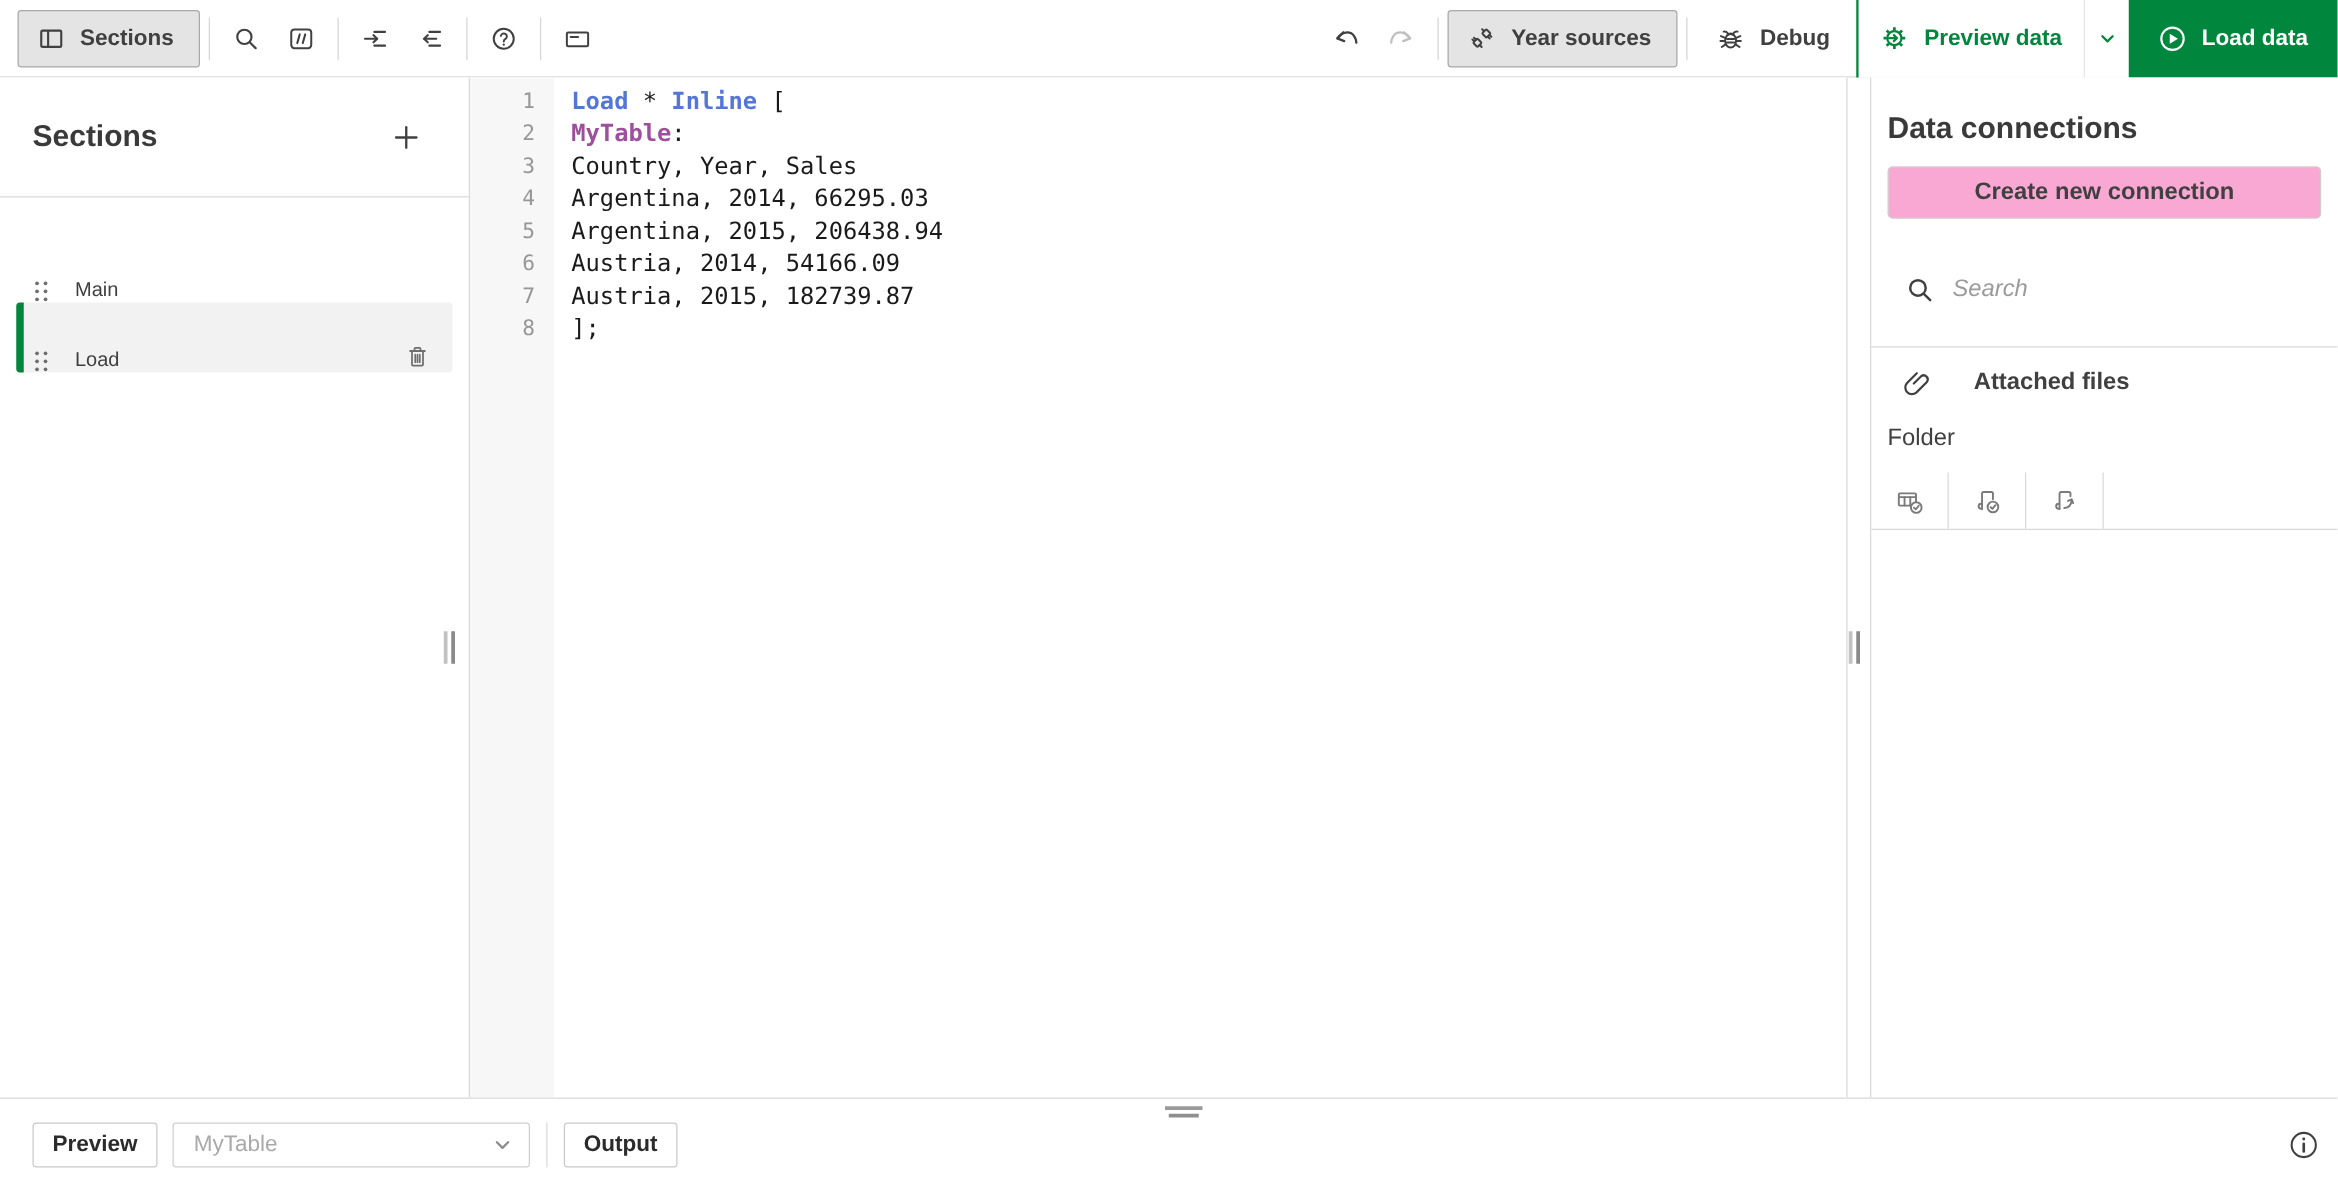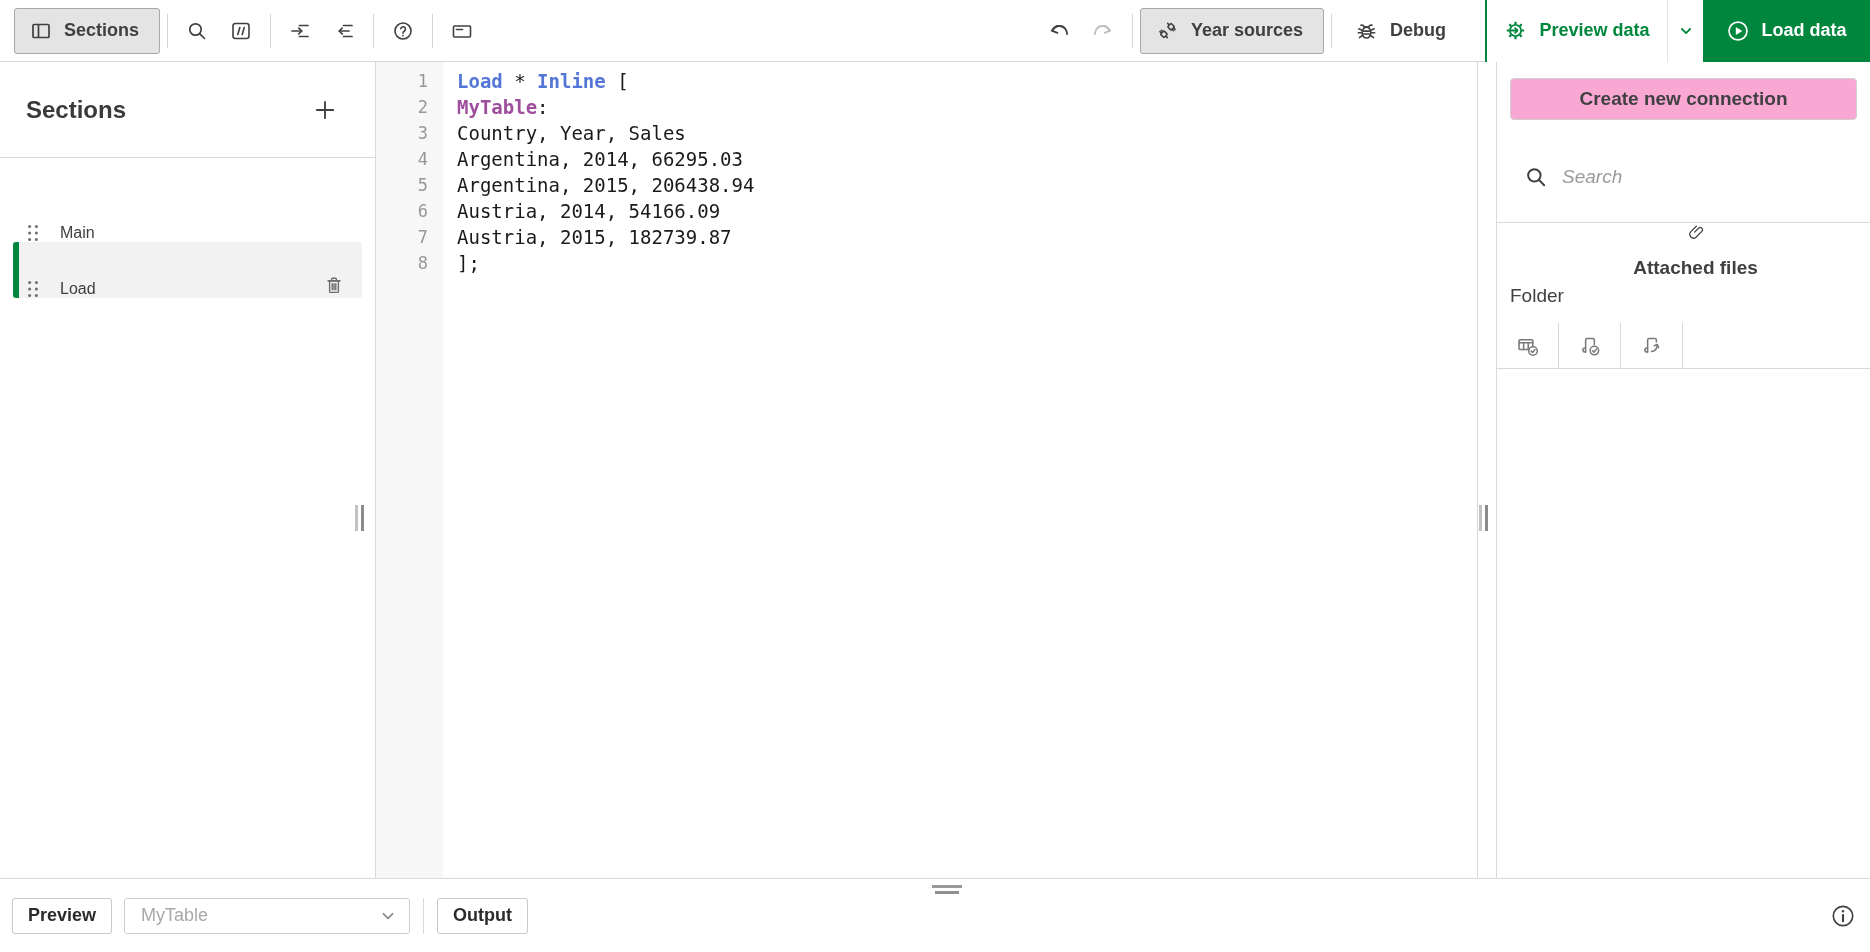--- a/index.html
+++ b/index.html
@@ -18,21 +18,21 @@
 
   
   .topbar{position:absolute;left:0;top:0;width:1870px;height:62px;background:#fff;
     border-bottom:1px solid var(--border);display:flex;align-items:center;padding-left:14px;}
   .tb-btn{height:46px;padding:0 20px 0 15px;display:flex;align-items:center;gap:12px;
     background:#e4e4e4;border:1px solid #a8a8a8;border-radius:3px;font-size:18px;font-weight:600;}
   .tb-btn.plain{background:transparent;border-color:transparent;}
   .tb-icon{width:44px;height:44px;display:flex;align-items:center;justify-content:center;border-radius:3px;}
   .tb-sep{width:1px;height:34px;background:#d6d6d6;margin:0 7px;flex:none;}
   .tb-spacer{flex:1;}
-  .preview-wrap{height:62px;display:flex;align-items:stretch;border-left:2px solid var(--accent-green);margin-left:18px;}
+  .preview-wrap{height:62px;display:flex;align-items:stretch;border-left:2px solid var(--accent-green);}
   .btn-preview-data{width:180px;display:flex;align-items:center;justify-content:center;gap:12px;
     color:var(--accent-green);font-size:18px;font-weight:600;background:#fff;}
   .btn-preview-caret{width:36px;display:flex;align-items:center;justify-content:center;background:#fff;border-left:1px solid #e6e6e6;}
   .btn-load-data{width:167px;display:flex;align-items:center;justify-content:center;gap:11px;
     background:var(--accent-green);color:#fff;font-size:18px;font-weight:600;}
 
   
   .sidebar{position:absolute;left:0;top:62px;width:376px;bottom:74px;background:#fff;border-right:1px solid var(--border);}
   .sidebar-head{height:96px;display:flex;align-items:center;justify-content:space-between;
     padding:0 36px 0 26px;border-bottom:1px solid var(--border);}
@@ -71,28 +71,28 @@
   
   .rightpanel{position:absolute;right:0;top:62px;width:374px;bottom:74px;background:#fff;border-left:1px solid var(--border);}
   .dc-title{margin:26px 0 0 13px;font-size:24px;font-weight:600;color:#3a3a3a;line-height:29px;}
   .btn-create{display:block;margin:16px 13px 0;width:calc(100% - 26px);height:42px;
     border:1px solid #cfcfcf;border-radius:4px;background:#f9a8d4;font-size:19px;font-weight:600;color:var(--ink);}
   .dc-search{margin:40px 0 0 27px;display:flex;align-items:center;gap:14px;height:34px;}
   .dc-search input{border:none;outline:none;font-family:inherit;font-size:19px;font-style:italic;
     color:#6e6e6e;width:240px;background:transparent;}
   .dc-search input::placeholder{color:#9b9b9b;font-style:italic;}
   .dc-div{margin-top:28px;border-top:1px solid var(--border);}
-  .attached{height:56px;display:flex;align-items:center;padding-left:24px;gap:17px;font-size:19px;font-weight:600;flex-direction:column;}
+  .attached{height:56px;display:flex;align-items:center;padding-left:24px;gap:34px;font-size:19px;font-weight:600;}
   .folder-label{padding-left:13px;font-size:19px;margin-top:4px;line-height:26px;}
   .conn-actions{margin-top:14px;height:46px;display:flex;border-bottom:1px solid var(--border);}
   .ca-cell{width:62px;display:flex;align-items:center;justify-content:center;border-right:1px solid var(--border);}
 
   
   .bottombar{position:absolute;left:0;right:0;bottom:0;height:74px;background:#fff;
-    border-top:1px solid var(--border);display:flex;align-items:center;padding:0 12px;}
+    border-top:1px solid var(--border);display:flex;align-items:center;padding:0 26px;}
   .drag-pill{position:absolute;top:6px;left:932px;cursor:row-resize;}
   .drag-pill i{display:block;height:3px;background:#8f8f8f;}
   .drag-pill i:first-child{width:30px;margin-bottom:3px;background:#9a9a9a;}
   .drag-pill i:last-child{width:24px;margin-left:3px;}
   .btn-small{height:36px;padding:0 15px;border:1px solid #c9c9c9;border-radius:3px;background:#fff;
     font-size:18px;font-weight:600;color:#2b2b2b;}
   .table-select{margin-left:12px;width:286px;height:36px;border:1px solid #cfcfcf;border-radius:3px;
     display:flex;align-items:center;justify-content:space-between;padding:0 10px 0 16px;
     color:#a9a9a9;font-size:18px;background:#fff;cursor:pointer;}
   .bb-sep{width:1px;height:36px;background:#d9d9d9;margin:0 13px;}
@@ -319,20 +319,21 @@
 <div class="splitter left">
     <span class="b1"></span>
     <span class="b2"></span>
   </div>
 <div class="splitter right">
     <span class="b1"></span>
     <span class="b2"></span>
   </div>
 
 <aside class="rightpanel">
+  <h2 class="dc-title">Data connections</h2>
   <button class="btn-create">Create new connection</button>
   <div class="dc-search">
     <svg width="24" height="24" viewBox="0 0 22 22" fill="none" stroke="#404040" stroke-width="1.8" stroke-linecap="round">
       <circle cx="9.5" cy="9.5" r="5.7"></circle>
         <line x1="13.8" y1="13.8" x2="18.5" y2="18.5"></line>
     </svg>
     <input type="text" placeholder="Search" style="">
   </div>
   <div class="dc-div"></div>
   <div class="attached">

